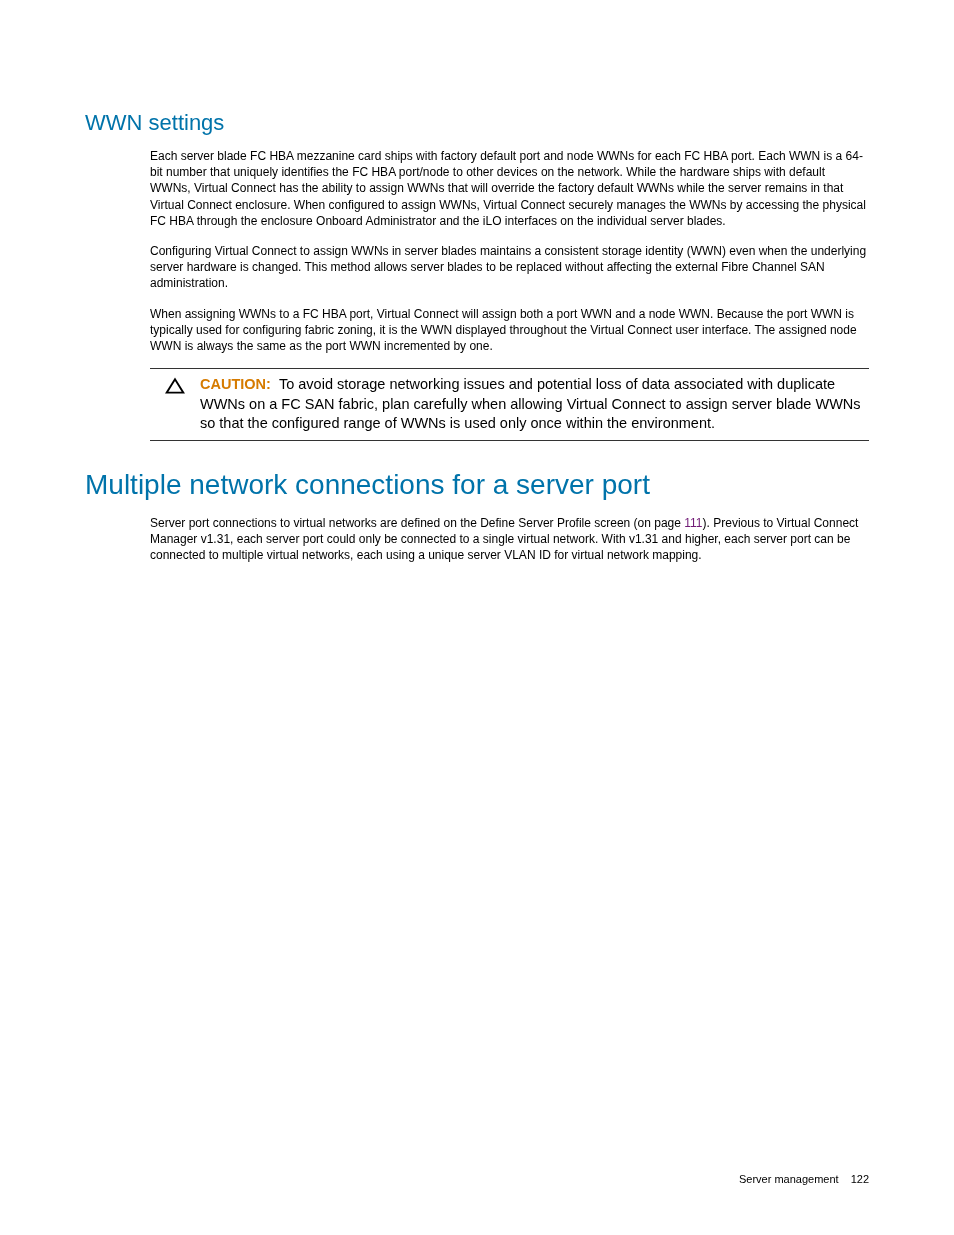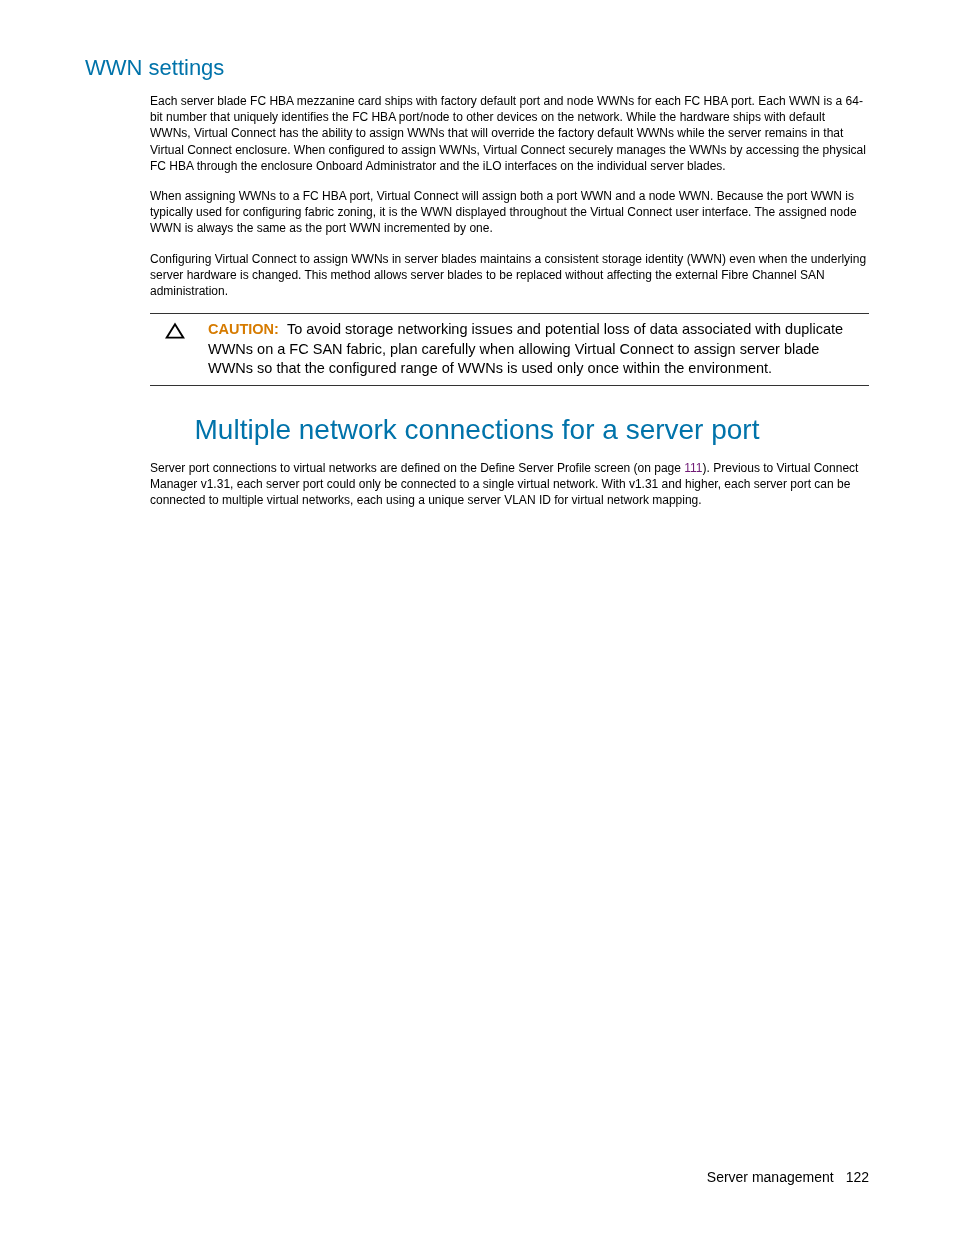--- a/index.html
+++ b/index.html
@@ -9,51 +9,49 @@
     }
     body {
       width: 954px;
       height: 1235px;
       background: #ffffff;
       font-family: 'Segoe UI', Arial, sans-serif;
       position: relative;
       color: #000000;
     }
     .page-container {
-      padding: 55px 85px 0 85px;
+      padding: 110px 85px 0 85px;
     }
     .heading-2 {
       color: #0073aa;
       font-size: 22px;
       font-weight: 400;
       margin-bottom: 12px;
     }
     .heading-1 {
       color: #0073aa;
       font-size: 28px;
       font-weight: 400;
       margin-bottom: 14px;
       margin-top: 28px;
-      text-align: center;
     }
     .body-text {
       font-size: 12px;
       line-height: 1.35;
       margin-left: 65px;
       margin-bottom: 14px;
       color: #000000;
     }
     .caution-box {
       margin-left: 65px;
       border-top: 1px solid #333;
       border-bottom: 1px solid #333;
       padding: 6px 0;
       display: flex;
       align-items: flex-start;
-      gap: 8px;
     }
     .caution-icon {
       width: 50px;
       flex-shrink: 0;
       display: flex;
       justify-content: center;
       padding-top: 2px;
     }
     .caution-icon svg {
       width: 20px;
@@ -69,38 +67,38 @@
       color: #d67b00;
       font-weight: bold;
     }
     .link {
       color: #701a75;
     }
     .footer {
       position: absolute;
       bottom: 50px;
       right: 85px;
-      font-size: 14px;
+      font-size: 11px;
       color: #000000;
     }
     .footer-page {
       margin-left: 12px;
     }
   </style>
 </head>
 <body>
 
 <div class="page-container">
   <h2 class="heading-2">WWN settings</h2>
 
   <p class="body-text">Each server blade FC HBA mezzanine card ships with factory default port and node WWNs for each FC HBA port. Each WWN is a 64-bit number that uniquely identifies the FC HBA port/node to other devices on the network. While the hardware ships with default WWNs, Virtual Connect has the ability to assign WWNs that will override the factory default WWNs while the server remains in that Virtual Connect enclosure. When configured to assign WWNs, Virtual Connect securely manages the WWNs by accessing the physical FC HBA through the enclosure Onboard Administrator and the iLO interfaces on the individual server blades.</p>
 
+  <p class="body-text">Configuring Virtual Connect to assign WWNs in server blades maintains a consistent storage identity (WWN) even when the underlying server hardware is changed. This method allows server blades to be replaced without affecting the external Fibre Channel SAN administration.</p>
+
   <p class="body-text">When assigning WWNs to a FC HBA port, Virtual Connect will assign both a port WWN and a node WWN. Because the port WWN is typically used for configuring fabric zoning, it is the WWN displayed throughout the Virtual Connect user interface. The assigned node WWN is always the same as the port WWN incremented by one.</p>
-
-  <p class="body-text">Configuring Virtual Connect to assign WWNs in server blades maintains a consistent storage identity (WWN) even when the underlying server hardware is changed. This method allows server blades to be replaced without affecting the external Fibre Channel SAN administration.</p>
 
   <div class="caution-box">
     <div class="caution-icon">
       <svg viewBox="0 0 24 20">
         <path d="M12 2 L22 18 L2 18 Z" fill="none" stroke="#000" stroke-width="2.2" stroke-linejoin="miter"></path>
       </svg>
     </div>
     <div class="caution-text">
       <span class="caution-label">CAUTION:</span>&nbsp;&nbsp;<span>To avoid storage networking issues and potential loss of data associated with duplicate WWNs on a FC SAN fabric, plan carefully when allowing Virtual Connect to assign server blade WWNs so that the configured range of WWNs is used only once within the environment.</span>
     </div>

